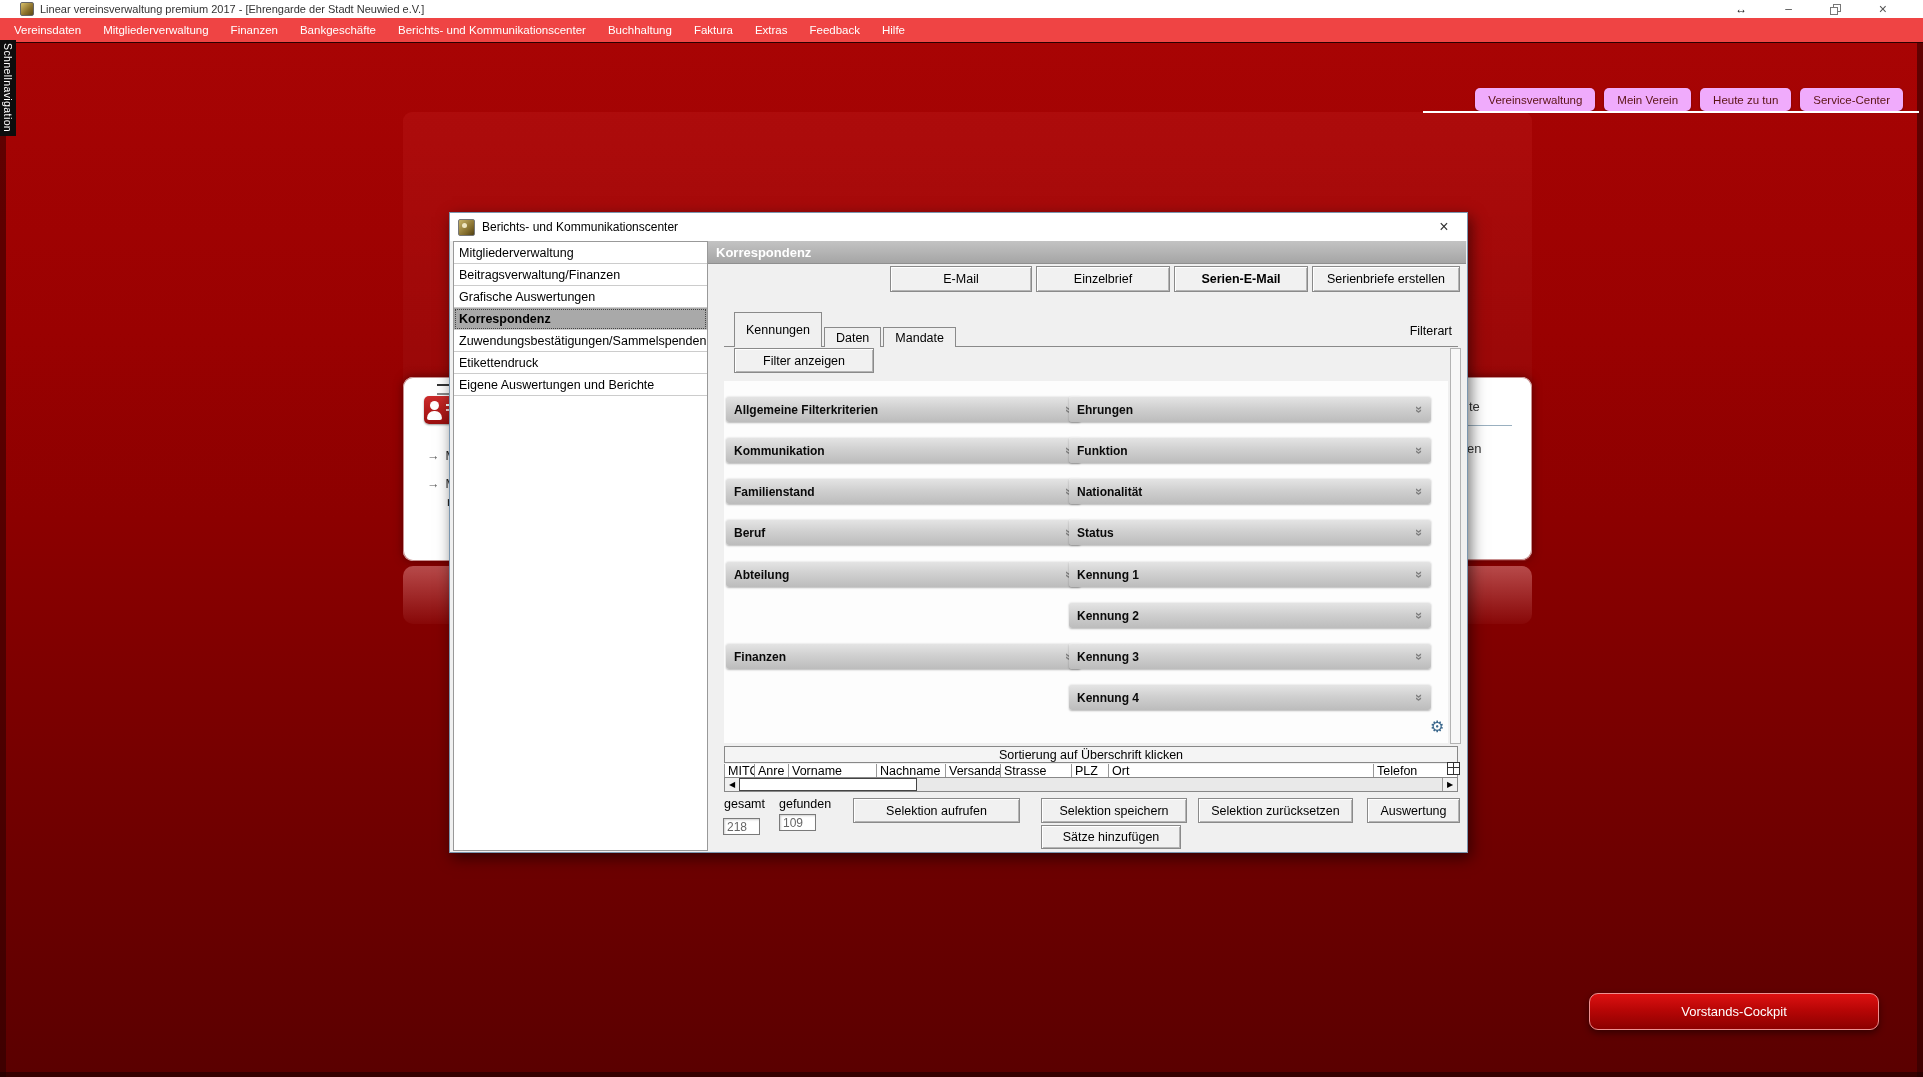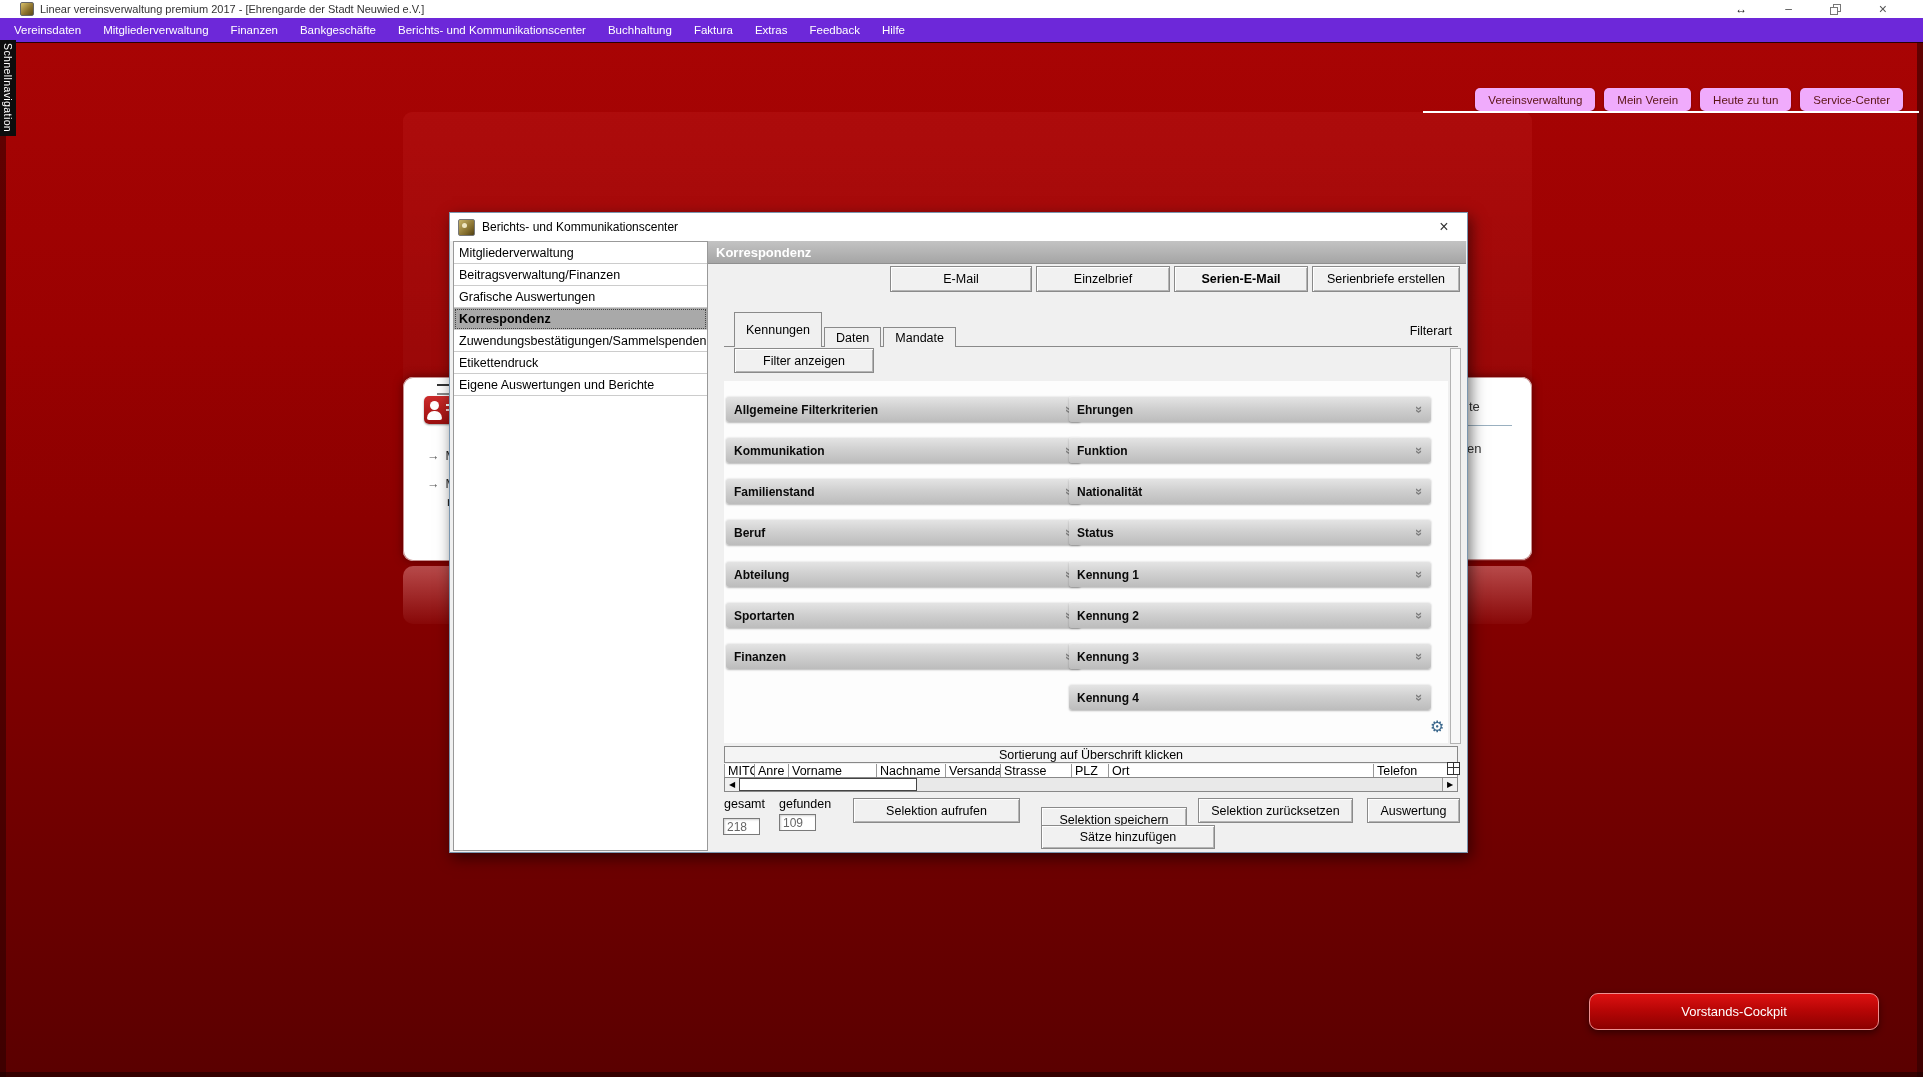--- a/index.html
+++ b/index.html
@@ -10,21 +10,21 @@
   .titlebar{position:absolute;top:0;left:0;right:0;height:18px;background:#ffffff;
             display:flex;align-items:center;padding-left:20px;font-size:11px;color:#333;}
   .app-icon{width:12px;height:12px;margin-right:6px;border:1px solid #666;border-radius:2px;
             background:linear-gradient(135deg,#d8c06a 0%,#8a6f2a 60%,#5c4a18 100%);}
   .win-controls{position:absolute;right:36px;top:0;height:18px;display:flex;align-items:center;gap:38px;color:#555;}
   .win-glyph{font-size:12px;line-height:1;display:inline-block;}
   .restore-icon{position:relative;width:11px;height:11px;display:inline-block;}
   .restore-icon::before{content:"";position:absolute;right:0;top:0;width:6px;height:6px;border:1px solid #777;background:#fff;}
   .restore-icon::after{content:"";position:absolute;left:0;bottom:0;width:6px;height:6px;border:1px solid #777;background:#fff;}
 
-  .menubar{position:absolute;top:18px;left:0;right:0;height:24px;background:#6d28d9;
+  .menubar{position:absolute;top:18px;left:0;right:0;height:24px;background:#ef4444;
            display:flex;align-items:center;gap:22px;padding-left:14px;}
   .menu-item{font-size:11.5px;color:#fff;white-space:nowrap;}
 
   
   .redbody{position:absolute;top:42px;left:0;right:0;bottom:0;
            background:linear-gradient(180deg,#a80404 0%,#9a0101 28%,#8c0000 46%,#740000 72%,#5a0000 100%);
            border-top:1px solid #2a0000;}
   .edge-l{position:absolute;left:0;top:42px;bottom:0;width:6px;background:rgba(40,0,0,0.55);}
   .edge-r{position:absolute;right:0;top:42px;bottom:0;width:6px;background:rgba(40,0,0,0.55);}
   .edge-b{position:absolute;left:0;right:0;bottom:0;height:5px;background:rgba(30,0,0,0.6);}
@@ -271,24 +271,20 @@
         <span class="chev">»</span>
       </div>
       <div class="acc-bar colL" style="top:320px;">
         <span>Abteilung</span>
         <span class="chev">»</span>
       </div>
       <div class="acc-bar colL" style="top:278px;">
         <span>Beruf</span>
         <span class="chev">»</span>
       </div>
-      <div class="acc-bar colL" style="top:361px;">
-        <span>Sportarten</span>
-        <span class="chev">»</span>
-      </div>
       <div class="acc-bar colL" style="top:402px;">
         <span>Finanzen</span>
         <span class="chev">»</span>
       </div>
 
       <div class="acc-bar colR" style="top:155px;">
         <span>Ehrungen</span>
         <span class="chev">»</span>
       </div>
       <div class="acc-bar colR" style="top:196px;">
@@ -340,20 +336,20 @@
         <div class="hs-thumb"></div>
         <div class="hs-btn hs-right">▶</div>
       </div>
 
       <div class="stat-lbl" style="left:16px;top:556px;">gesamt</div>
       <div class="stat-lbl" style="left:71px;top:556px;">gefunden</div>
       <div class="field" style="left:15px;top:577px;">218</div>
       <div class="field" style="left:71px;top:573px;">109</div>
 
       <div class="btn bot-btn" style="left:145px;top:557px;width:167px;">Selektion aufrufen</div>
-      <div class="btn bot-btn" style="left:333px;top:557px;width:146px;margin-top:9px;">Selektion speichern</div>
+      <div class="btn bot-btn" style="left:333px;top:557px;width:146px;">Selektion speichern</div>
       <div class="btn bot-btn" style="left:490px;top:557px;width:155px;">Selektion zurücksetzen</div>
       <div class="btn bot-btn" style="left:659px;top:557px;width:93px;">Auswertung</div>
-      <div class="btn bot-btn" style="left:333px;top:584px;width:174px;height:24px;">Sätze hinzufügen</div>
+      <div class="btn bot-btn" style="left:333px;top:584px;width:140px;height:24px;">Sätze hinzufügen</div>
     </div>
   </div>
 
 </div>
 
 </body></html>

